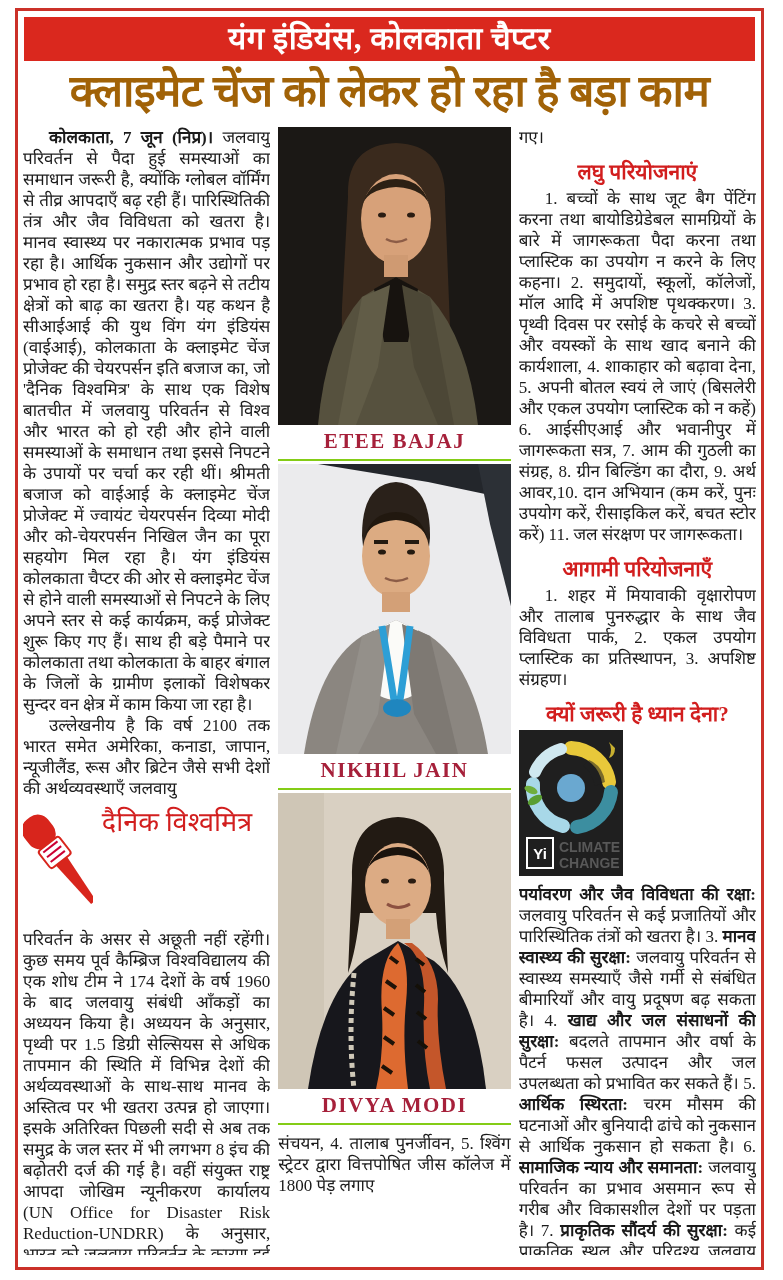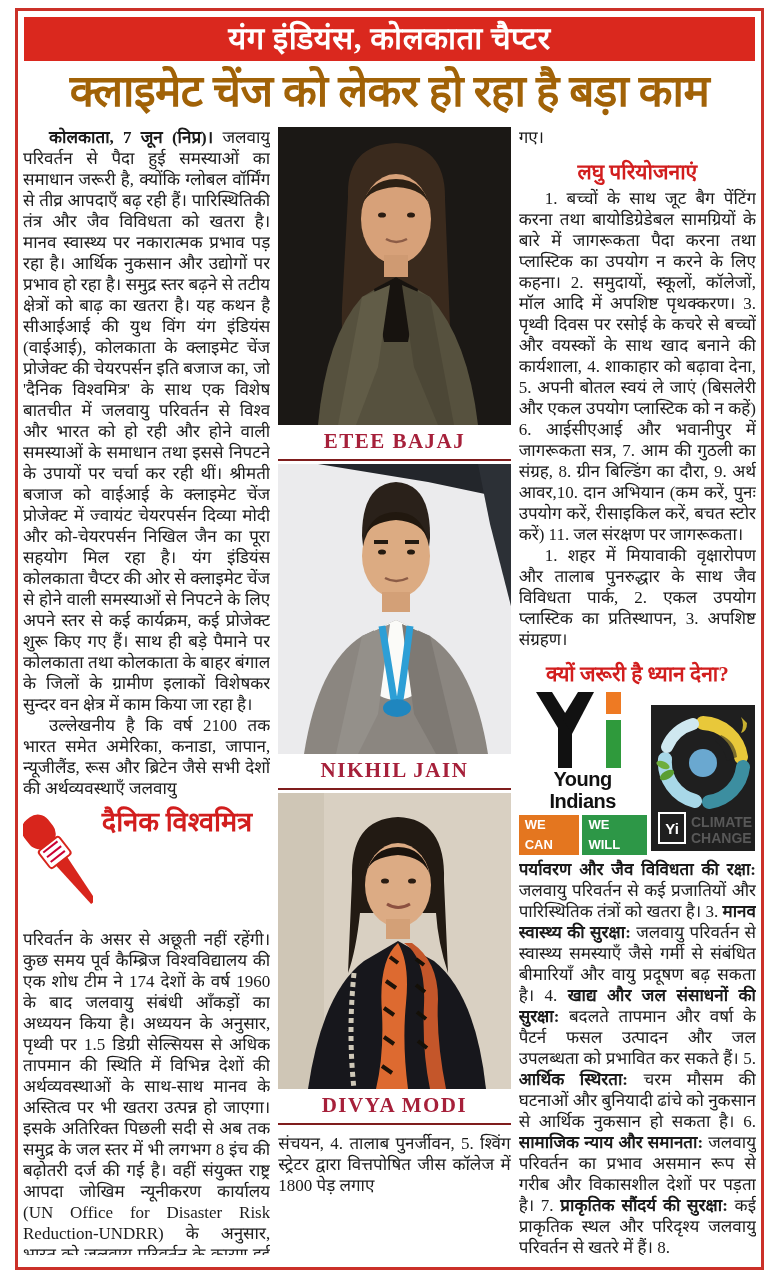--- a/index.html
+++ b/index.html
@@ -37,35 +37,35 @@
   .bold,.runin{font-weight:bold;}
   .red-head{
     color:#d21e1e;font-weight:bold;text-align:center;
     font-size:21px;line-height:27px;margin:11px 0 2px 0;
   }
   
   .dv-logo{position:relative;height:118px;margin:6px 0 6px 0;}
   .dv-mic{position:absolute;left:-2px;top:2px;width:72px;height:110px;}
   .dv-masthead{
     position:absolute;left:66px;top:2px;width:176px;text-align:center;
-    color:#d21e1e;font-weight:bold;font-size:27px;line-height:30px;
+    color:#d21e1e;font-weight:normal;font-size:27px;line-height:30px;
   }
   .dv-tagline{
     position:absolute;left:58px;top:34px;width:184px;height:66px;
     background:#1c7a4e;border-radius:26px;color:#fff;font-weight:bold;
     font-size:40px;line-height:64px;text-align:center;letter-spacing:1px;
   }
   
   .photo-card{margin-bottom:2px;}
   .photo{width:235px;display:block;}
   .caption{
     text-align:center;color:#a6203a;font-weight:bold;
     font-family:"Liberation Serif","DejaVu Serif",serif;
     font-size:21px;line-height:26px;padding:3px 0 5px 0;
-    letter-spacing:1.5px;border-bottom:2px solid #7f1d1d;margin-bottom:3px;
+    letter-spacing:1.5px;border-bottom:2px solid #84cc16;margin-bottom:3px;
   }
   .mid-cont{padding-top:5px;}
   
   .logo-row{display:flex;align-items:flex-end;gap:4px;margin:2px 0 4px 0;}
   .yi-block{width:128px;}
   .yi-mark{display:block;margin:0 auto;}
   .yi-name{font-family:"Liberation Sans","DejaVu Sans",sans-serif;font-weight:bold;font-size:20px;color:#111;text-align:center;line-height:22px;letter-spacing:-.5px;}
   .yi-boxes{display:flex;gap:3px;justify-content:center;margin-top:3px;}
   .yi-boxes span{
     font-family:"Liberation Sans","DejaVu Sans",sans-serif;
@@ -172,37 +172,25 @@
           <div class="caption">DIVYA MODI</div>
         </div>
 
         <p class="mid-cont">संचयन, 4. तालाब पुनर्जीवन, 5. श्विंग स्ट्रेटर द्वारा वित्तपोषित जीस कॉलेज में 1800 पेड़ लगाए</p>
       </div>
 
       <div class="col col-right">
         <p>गए।</p>
         <div class="red-head">लघु परियोजनाएं</div>
         <p class="indent">1. बच्चों के साथ जूट बैग पेंटिंग करना तथा बायोडिग्रेडेबल सामग्रियों के बारे में जागरूकता पैदा करना तथा प्लास्टिक का उपयोग न करने के लिए कहना। 2. समुदायों, स्कूलों, कॉलेजों, मॉल आदि में अपशिष्ट पृथक्करण। 3. पृथ्वी दिवस पर रसोई के कचरे से बच्चों और वयस्कों के साथ खाद बनाने की कार्यशाला, 4. शाकाहार को बढ़ावा देना, 5. अपनी बोतल स्वयं ले जाएं (बिसलेरी और एकल उपयोग प्लास्टिक को न कहें) 6. आईसीएआई और भवानीपुर में जागरूकता सत्र, 7. आम की गुठली का संग्रह, 8. ग्रीन बिल्डिंग का दौरा, 9. अर्थ आवर,10. दान अभियान (कम करें, पुनः उपयोग करें, रीसाइकिल करें, बचत स्टोर करें) 11. जल संरक्षण पर जागरूकता।</p>
+        <div class="red-head">आगामी परियोजनाएँ</div>
         <p class="indent">1. शहर में मियावाकी वृक्षारोपण और तालाब पुनरुद्धार के साथ जैव विविधता पार्क, 2. एकल उपयोग प्लास्टिक का प्रतिस्थापन, 3. अपशिष्ट संग्रहण।</p>
         <div class="red-head">क्यों जरूरी है ध्यान देना?</div>
 
         <div class="logo-row">
-          <div class="yi-block">
-            <svg class="yi-mark" viewBox="0 0 110 78" width="110" height="78">
-              <path d="M8 2 L24 2 L44 34 L44 78 L30 78 L30 38 Z" fill="#111111"></path>
-              <path d="M66 2 L50 2 L34 28 L44 44 Z" fill="#111111"></path>
-              <rect x="78" y="2" width="15" height="22" fill="#ee7a23"></rect>
-              <rect x="78" y="30" width="15" height="48" fill="#2f9a3c"></rect>
-            </svg>
-            <div class="yi-name">Young Indians</div>
-            <div class="yi-boxes">
-              <span class="we-can">WE CAN</span>
-              <span class="we-will">WE WILL</span>
-            </div>
-          </div>
           <div class="cc-block">
             <svg viewBox="0 0 104 146" width="104" height="146">
               <rect width="104" height="146" fill="#1f1f1f"></rect>
               <circle cx="52" cy="58" r="14" fill="#6aa8d0"></circle>
               <path d="M52 18 A40 40 0 0 1 90 52" stroke="#e8c83a" stroke-width="14" fill="none" stroke-linecap="round"></path>
               <path d="M92 62 A40 40 0 0 1 58 97" stroke="#3c8ea0" stroke-width="14" fill="none" stroke-linecap="round"></path>
               <path d="M44 96 A40 40 0 0 1 14 54" stroke="#a8d8e8" stroke-width="14" fill="none" stroke-linecap="round"></path>
               <path d="M16 42 A40 40 0 0 1 42 19" stroke="#cfe8f0" stroke-width="12" fill="none" stroke-linecap="round"></path>
               <ellipse cx="16" cy="70" rx="8" ry="4" fill="#5a9e32" transform="rotate(-30 16 70)"></ellipse>
               <ellipse cx="12" cy="60" rx="7" ry="3.5" fill="#6fae3c" transform="rotate(24 12 60)"></ellipse>

